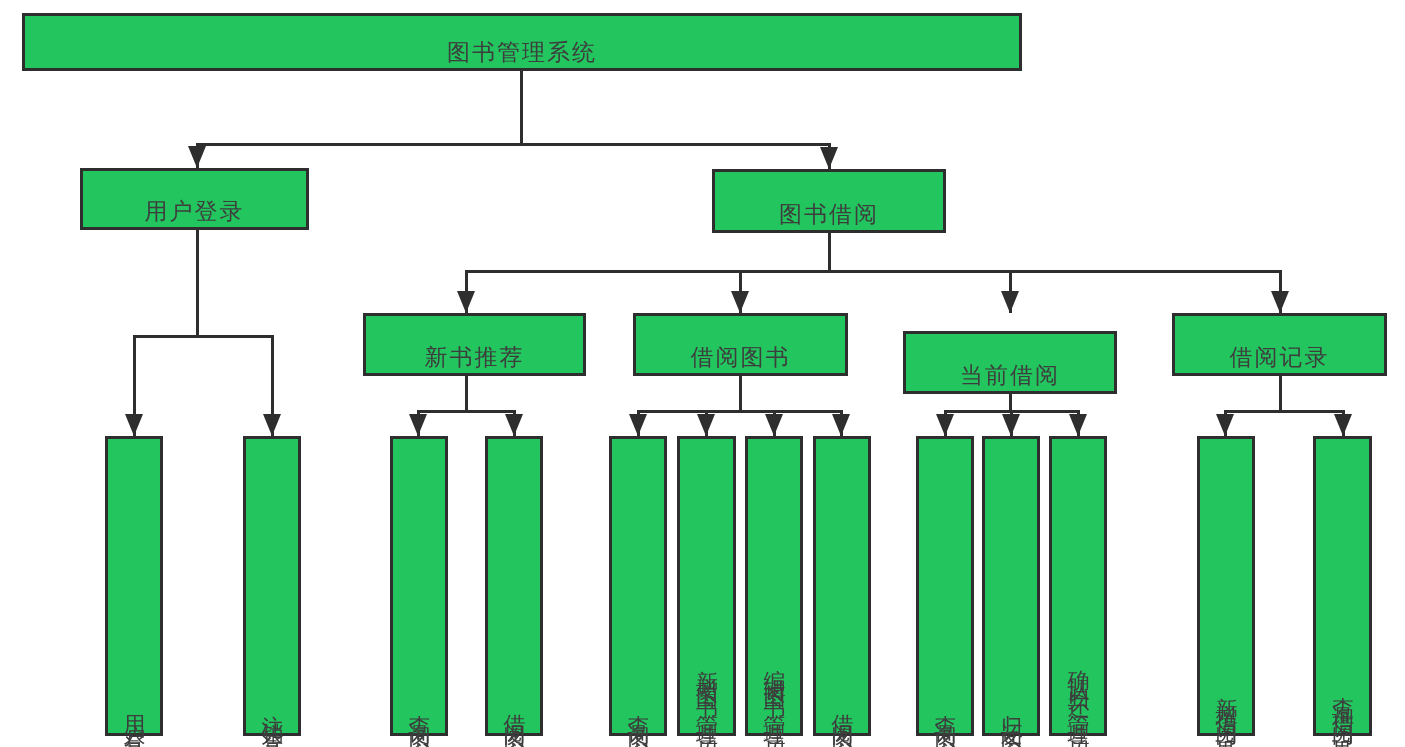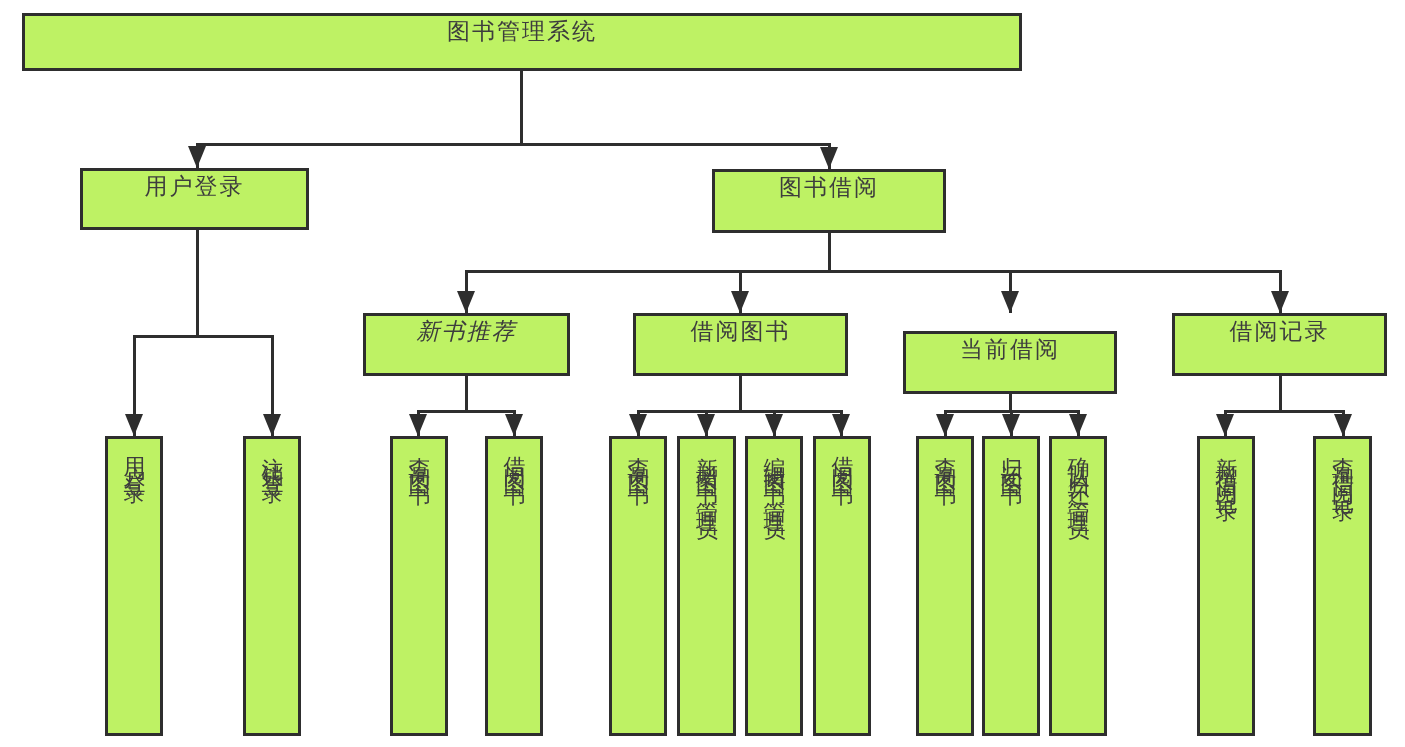--- a/index.html
+++ b/index.html
@@ -11,23 +11,23 @@
     position: relative;
     width: 1405px;
     height: 747px;
     background: #ffffff;
     overflow: hidden;
   }
   .box {
     position: absolute;
     box-sizing: border-box;
     border: 3px solid #2e2e2e;
-    background: #bef264;
+    background: #22c55e;
     display: flex;
-    align-items: flex-start;
+    align-items: flex-end;
     justify-content: center;
     color: #3d3d3d;
   }
   .box .hlabel {
     font-size: 23px;
     letter-spacing: 2px;
     white-space: nowrap;
   }
   .leaf .vlabel {
     writing-mode: vertical-rl;
@@ -128,21 +128,21 @@
   </div>
 
   <div class="box" style="left:80px;top:168px;width:229px;height:62px;">
     <span class="hlabel">用户登录</span>
   </div>
 
   <div class="box" style="left:712px;top:169px;width:234px;height:64px;">
     <span class="hlabel">图书借阅</span>
   </div>
 
-  <div class="box" style="left:363px;top:313px;width:207px;height:63px;font-style:italic;">
+  <div class="box" style="left:363px;top:313px;width:223px;height:63px;">
     <span class="hlabel">新书推荐</span>
   </div>
 
   <div class="box" style="left:633px;top:313px;width:215px;height:63px;">
     <span class="hlabel">借阅图书</span>
   </div>
 
   <div class="box" style="left:903px;top:331px;width:214px;height:63px;">
     <span class="hlabel">当前借阅</span>
   </div>

